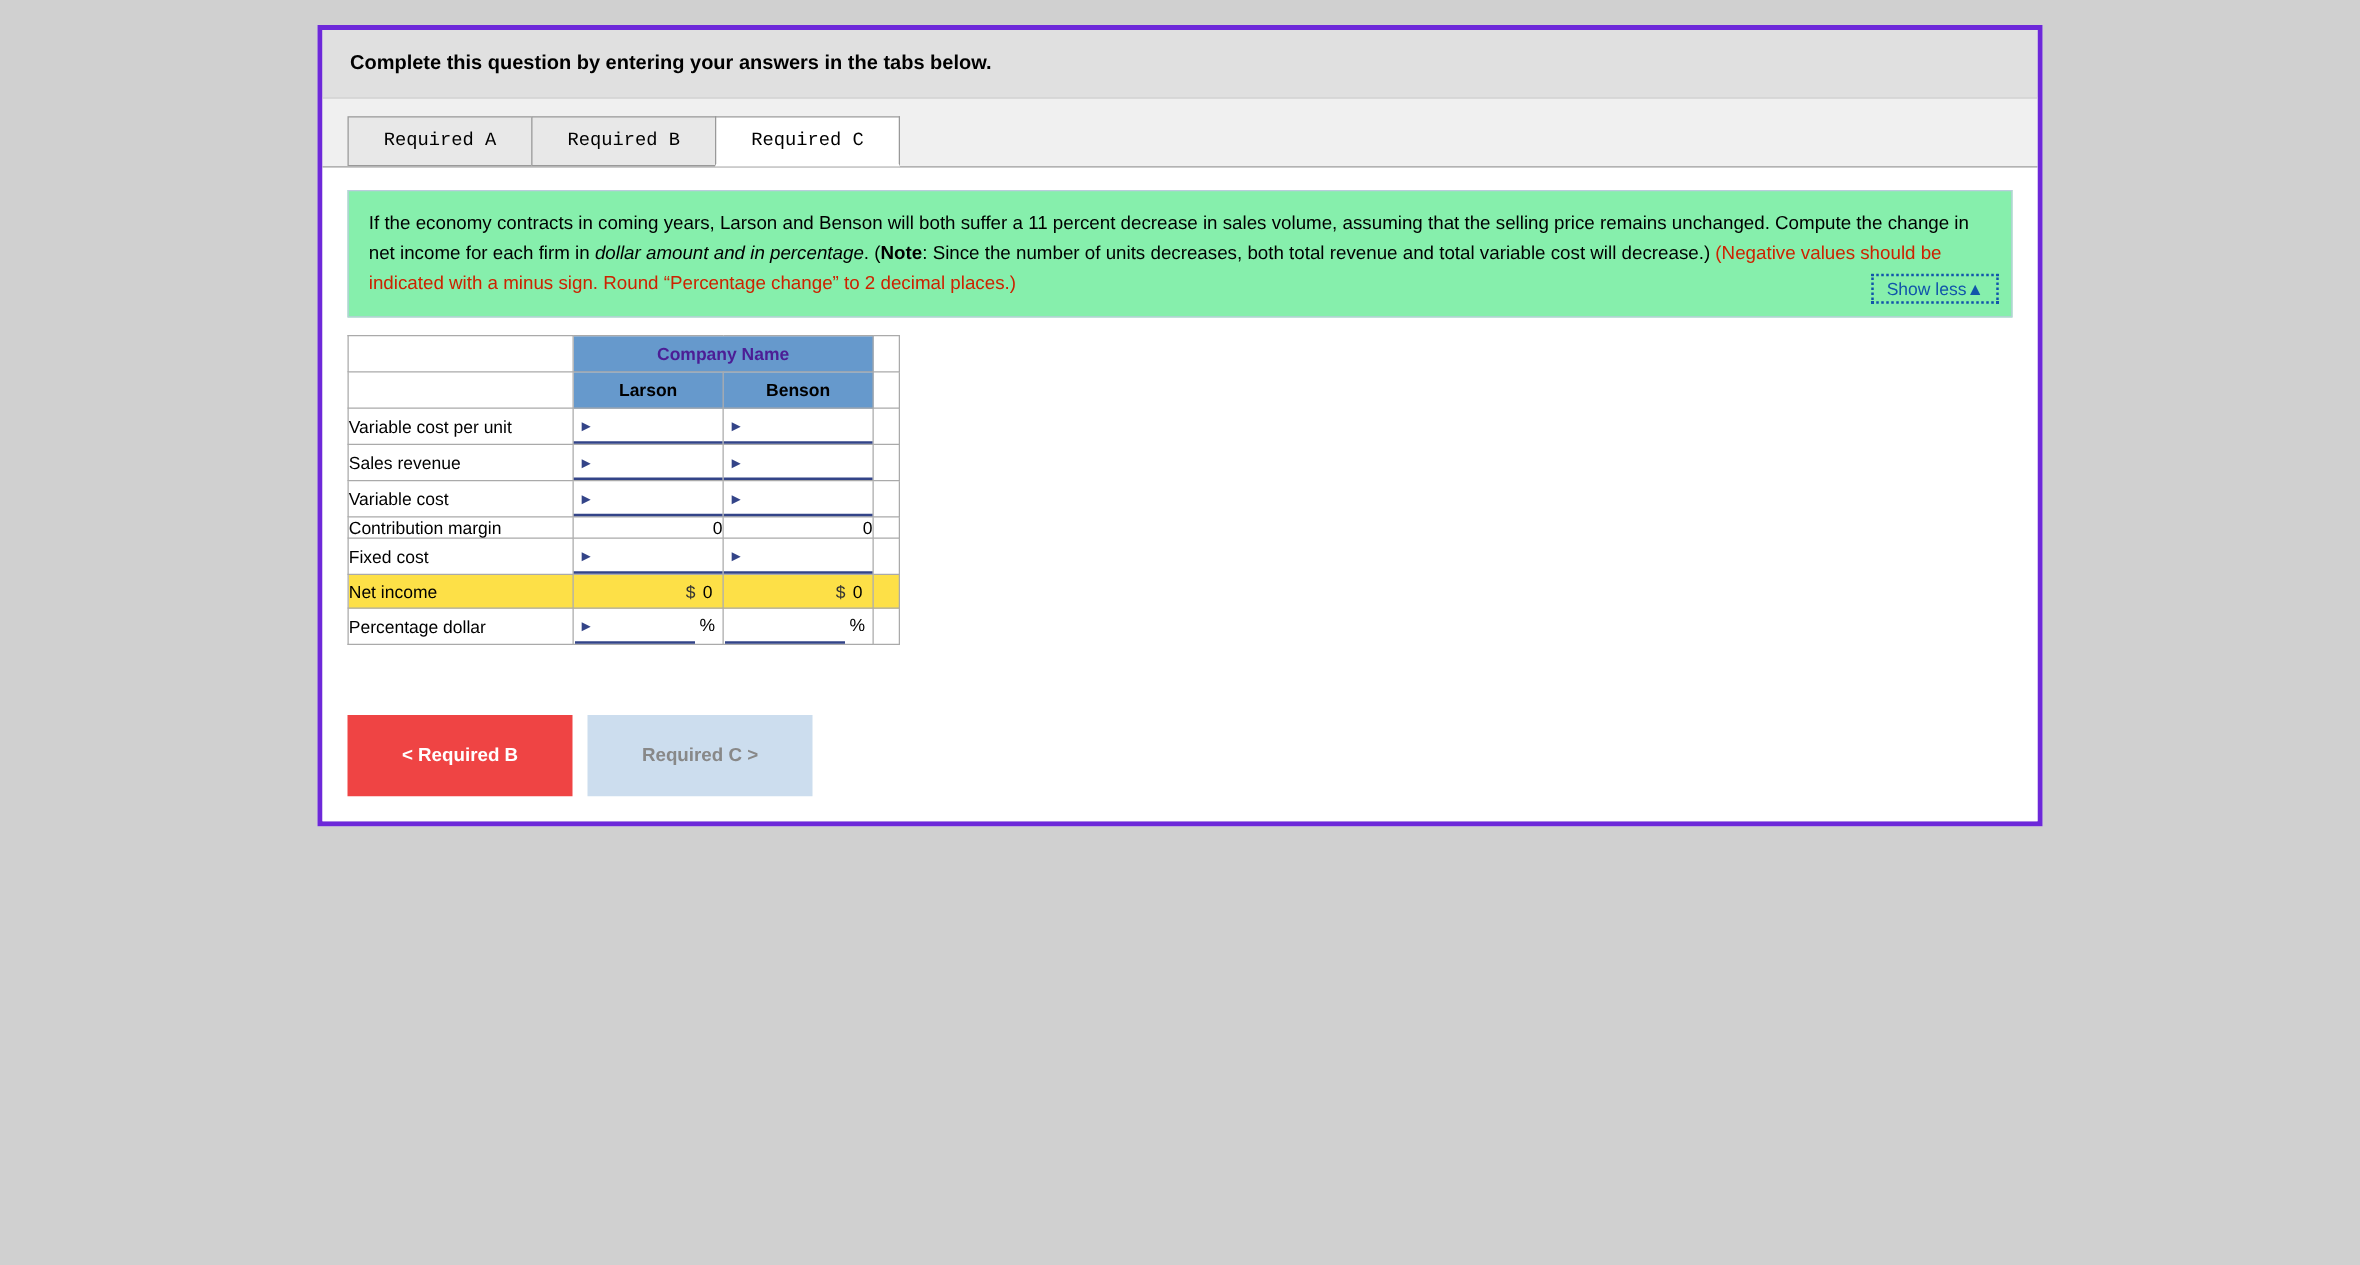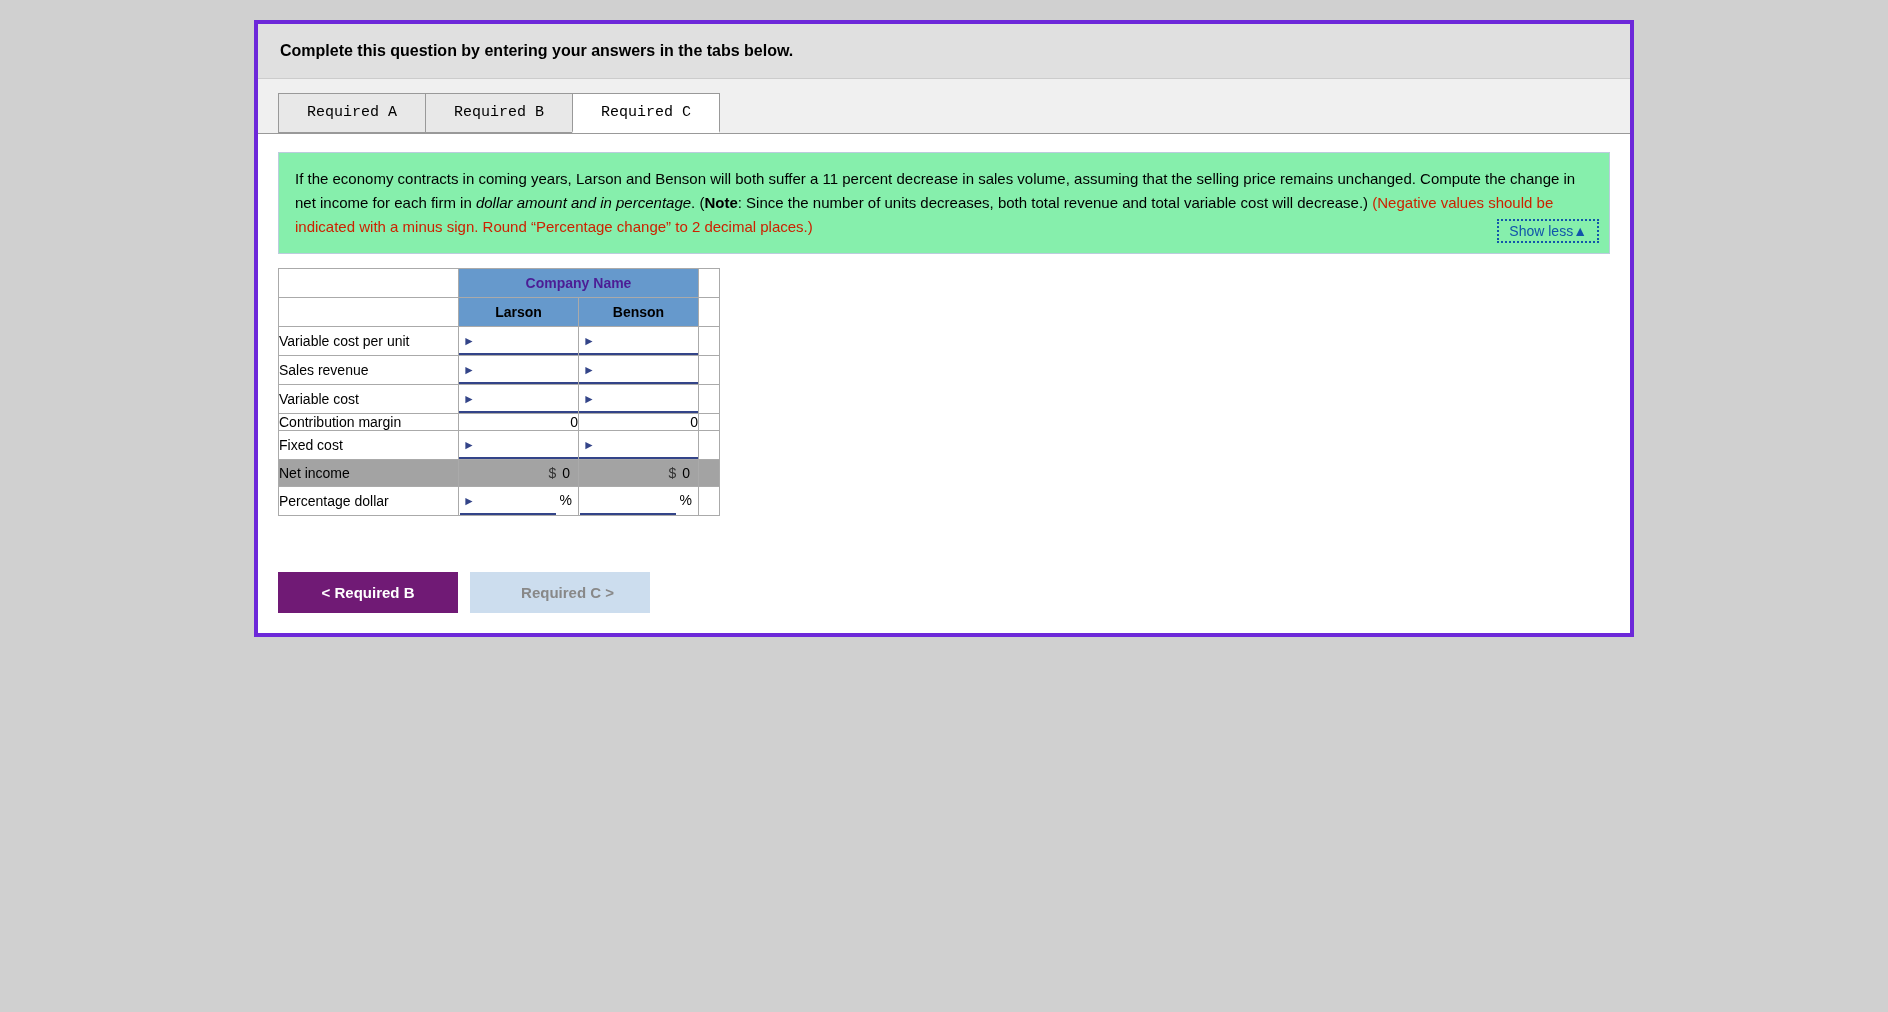--- a/index.html
+++ b/index.html
@@ -148,47 +148,46 @@
       padding-right: 6px;
       font-size: 14px;
     }
     .nav-buttons {
       display: flex;
       gap: 12px;
       margin-top: 16px;
       padding: 0 20px 20px 20px;
     }
     .btn-prev {
-      background: #701a75;
+      background: #ef4444;
       color: #fff;
       border: none;
       padding: 12px 28px;
       font-size: 15px;
       font-weight: bold;
       cursor: pointer;
       min-width: 180px;
     }
     .btn-next {
       background: #ccddee;
       color: #888;
       border: none;
-      padding: 12px 36px;
+      padding: 24px 36px;
       font-size: 15px;
       font-weight: bold;
       cursor: pointer;
       min-width: 180px;
-      text-align: right;
     }
     .contribution-cell {
       text-align: right;
       padding: 5px 10px;
       background: #ffffff;
     }
     .net-income-row td {
-      background: #a3a3a3;
+      background: #fde047;
     }
   </style>
 </head>
 <body>
 
 <div class="outer-container">
 
   <div class="header-bar">
     <span>Complete this question by entering your answers in the tabs below.</span>
   </div>

